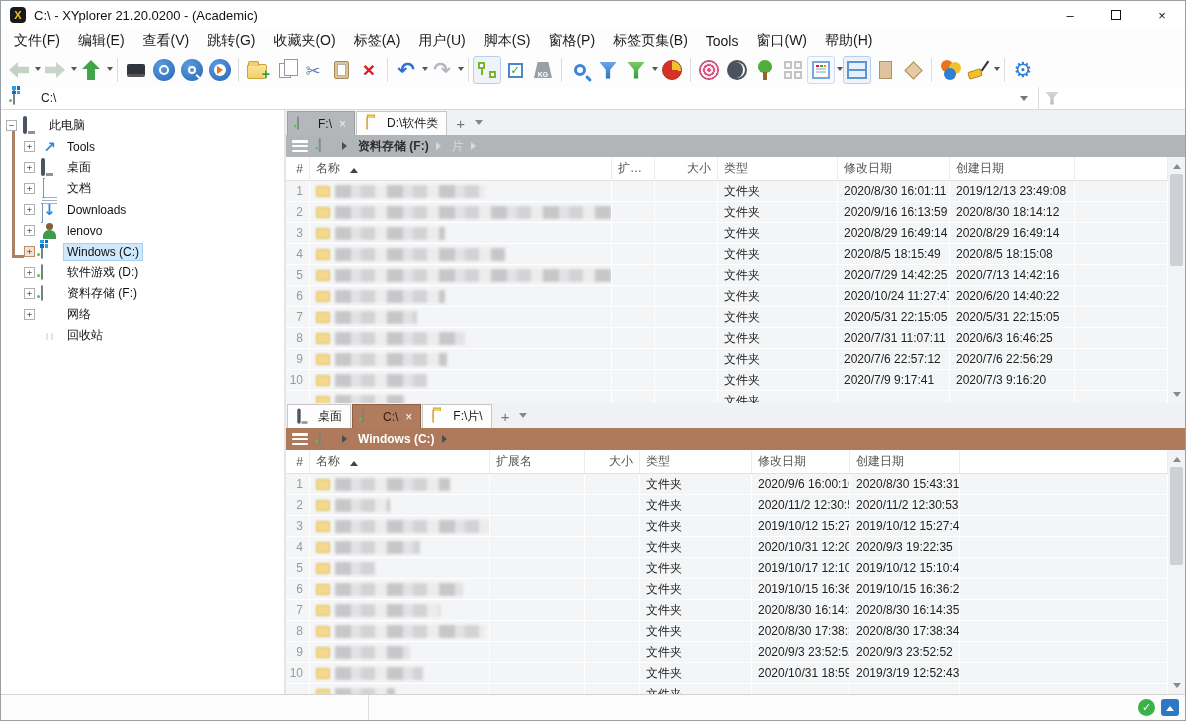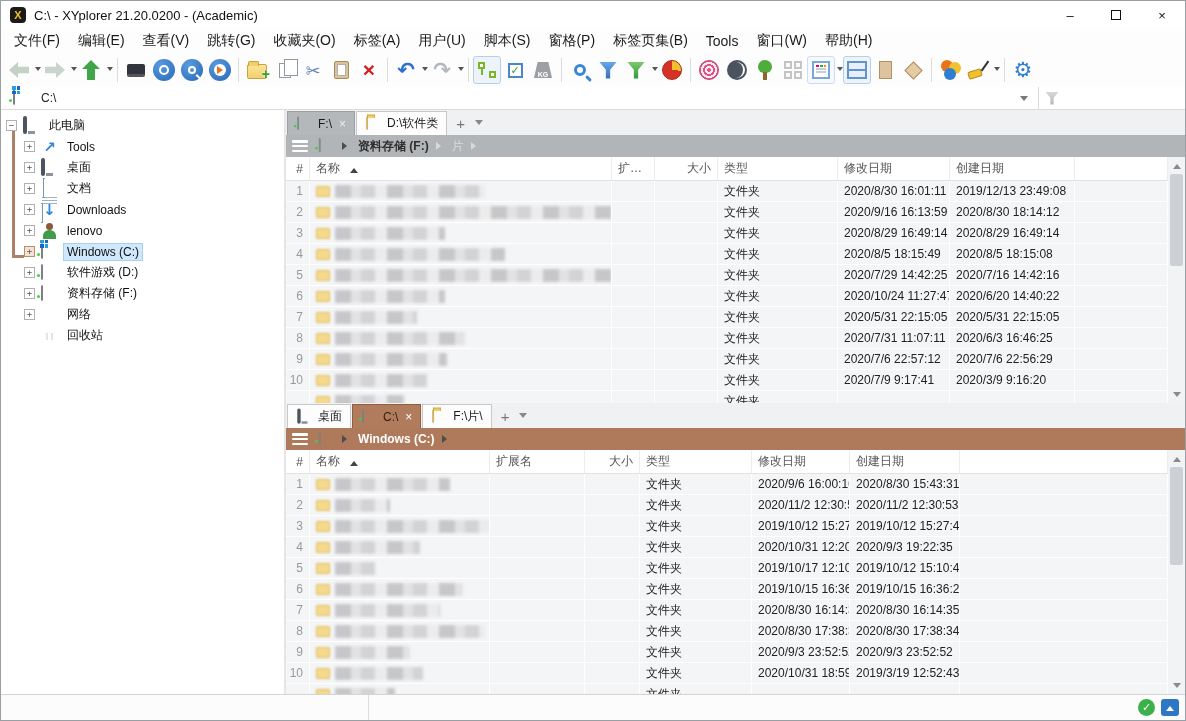--- a/index.html
+++ b/index.html
@@ -564,21 +564,21 @@
               <div class="lrow cols-top">
                 <div class="rownum">5</div>
                 <div>
                   <span class="rowfolder"></span>
                   <span class="nameblur" style="width: 315px;"></span>
                 </div>
                 <div></div>
                 <div class="r"></div>
                 <div>文件夹</div>
                 <div>2020/7/29 14:42:25</div>
-                <div>2020/7/16 14:42:16</div>
+                <div>2020/7/13 14:42:16</div>
                 <div></div>
               </div>
               <div class="lrow cols-top">
                 <div class="rownum">6</div>
                 <div>
                   <span class="rowfolder"></span>
                   <span class="nameblur" style="width: 110px;"></span>
                 </div>
                 <div></div>
                 <div class="r"></div>
@@ -629,21 +629,21 @@
               <div class="lrow cols-top">
                 <div class="rownum">10</div>
                 <div>
                   <span class="rowfolder"></span>
                   <span class="nameblur" style="width: 92px;"></span>
                 </div>
                 <div></div>
                 <div class="r"></div>
                 <div>文件夹</div>
                 <div>2020/7/9 9:17:41</div>
-                <div>2020/3/9 9:16:20</div>
+                <div>2020/7/3 9:16:20</div>
                 <div></div>
               </div>
               <div class="lrow cols-top">
                 <div class="rownum"></div>
                 <div>
                   <span class="rowfolder"></span>
                   <span class="nameblur" style="width: 70px;"></span>
                 </div>
                 <div></div>
                 <div class="r"></div>

